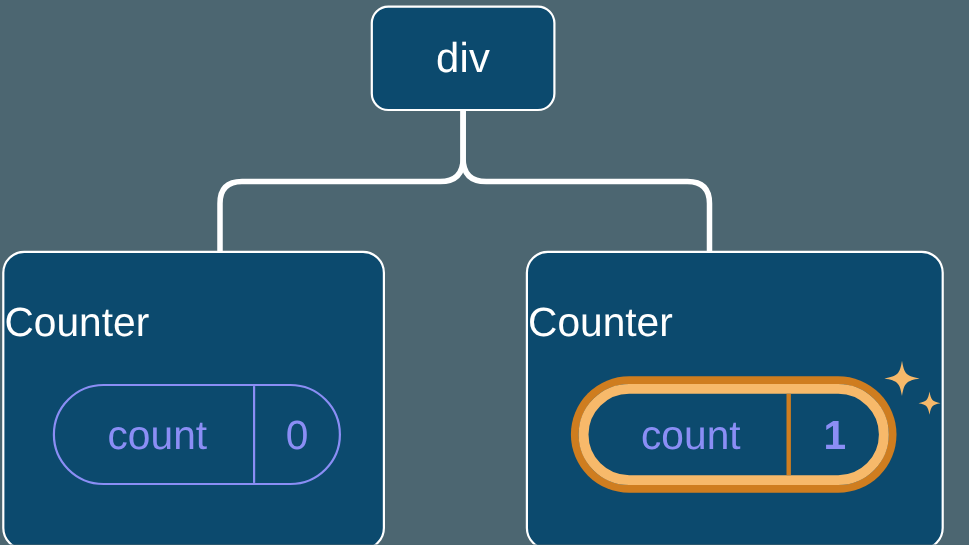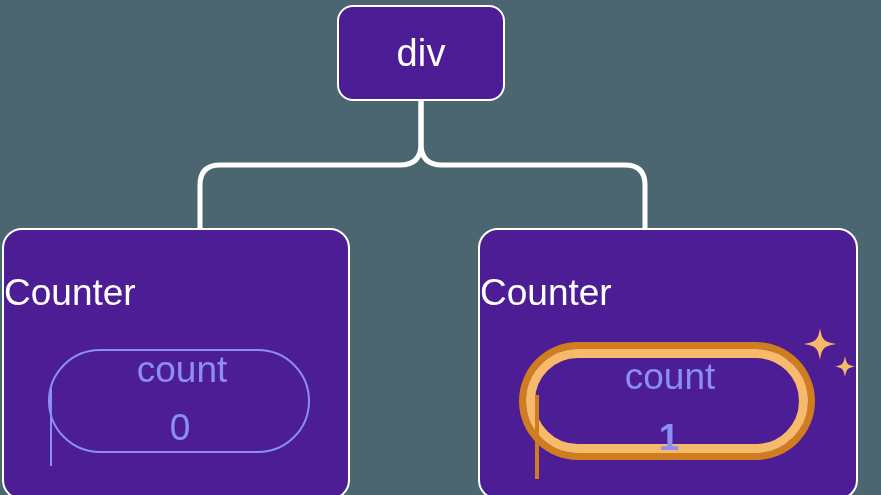--- a/index.html
+++ b/index.html
@@ -26,21 +26,21 @@
     top: 0;
     width: 881px;
     height: 495px;
     pointer-events: none;
   }
 
   
   .node {
     position: absolute;
     box-sizing: border-box;
-    background: #4c1d95;
+    background: #0c4a6e;
     border: 2px solid #ffffff;
     border-radius: 16px;
   }
   .node-root {
     left: 337px;
     top: 5px;
     width: 168px;
     height: 96px;
     display: flex;
     align-items: center;
@@ -80,24 +80,23 @@
     top: 119px;
   }
   .pill-wrap.left  { left: 44px; }
   .pill-wrap.right { left: 46px; }
 
   .pill {
     position: relative;
     box-sizing: border-box;
     display: flex;
     align-items: stretch;
-    height: 104px;
+    height: 92px;
     border-radius: 52px;
     background: transparent;
-    flex-direction: column;
   }
   .pill.plain {
     width: 262px;
     border: 2px solid #8b8ef5;
   }
   
   .pill.highlight {
     width: 282px;
     border: 9px solid #f7b96a;
     box-shadow: 0 0 0 7px #cf7d1f;

